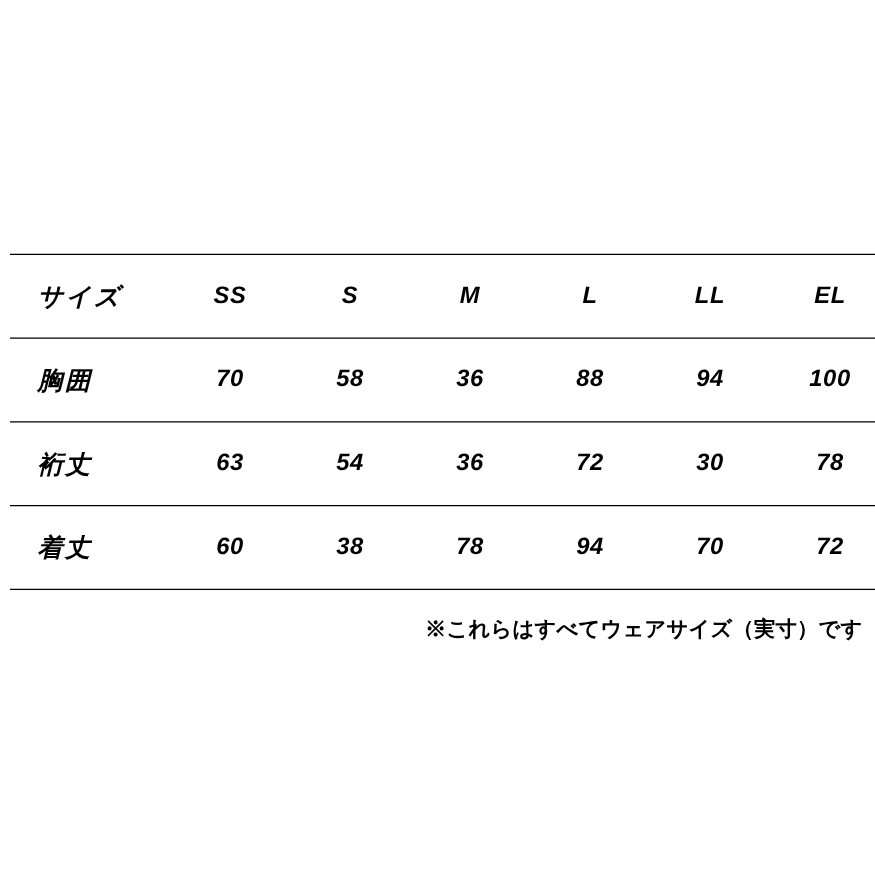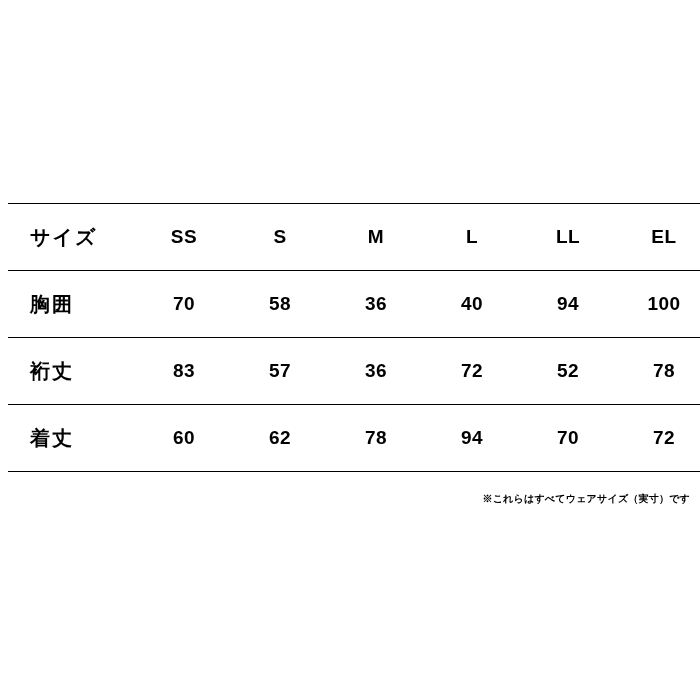--- a/index.html
+++ b/index.html
@@ -41,40 +41,41 @@
 
   table.size-table td {
     border-top: 1px solid #000000;
     border-bottom: 1px solid #000000;
     padding: 0;
     vertical-align: middle;
     font-size: 19px;
     font-weight: bold;
     text-align: center;
     letter-spacing: 0.5px;
+    font-style: italic;
   }
 
   
   table.size-table col.c-label { width: 128px; }
   table.size-table col.c-val   { width: 96px;  }
 
   table.size-table td.row-label {
     text-align: left;
     padding-left: 22px;
     letter-spacing: 2px;
     font-size: 20px;
   }
 
   
 
   .note {
     position: absolute;
     right: 10px;
     top: 492px;
-    font-size: 10px;
+    font-size: 17px;
     font-weight: bold;
     letter-spacing: 0.2px;
     white-space: nowrap;
   }
 </style>
 </head>
 <body>
 
 <div class="page">
 
@@ -97,37 +98,37 @@
           <td>M</td>
           <td>L</td>
           <td>LL</td>
           <td>EL</td>
         </tr>
         <tr>
           <td class="row-label">胸囲</td>
           <td>70</td>
           <td>58</td>
           <td>36</td>
-          <td>40</td>
+          <td>88</td>
           <td>94</td>
           <td>100</td>
         </tr>
         <tr>
           <td class="row-label">裄丈</td>
-          <td>83</td>
-          <td>57</td>
+          <td>63</td>
+          <td>54</td>
           <td>36</td>
           <td>72</td>
-          <td>52</td>
+          <td>30</td>
           <td>78</td>
         </tr>
         <tr>
           <td class="row-label">着丈</td>
           <td>60</td>
-          <td>62</td>
+          <td>38</td>
           <td>78</td>
           <td>94</td>
           <td>70</td>
           <td>72</td>
         </tr>
       </tbody>
     </table>
   </div>
 
   <div class="note">※これらはすべてウェアサイズ（実寸）です</div>

